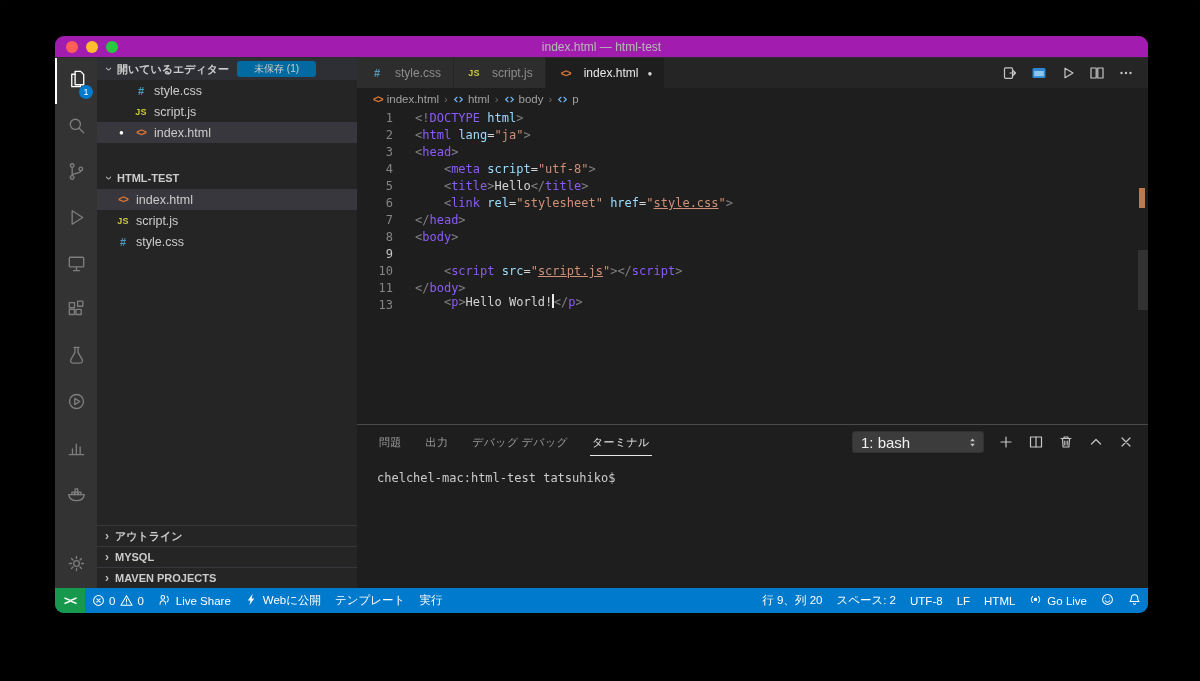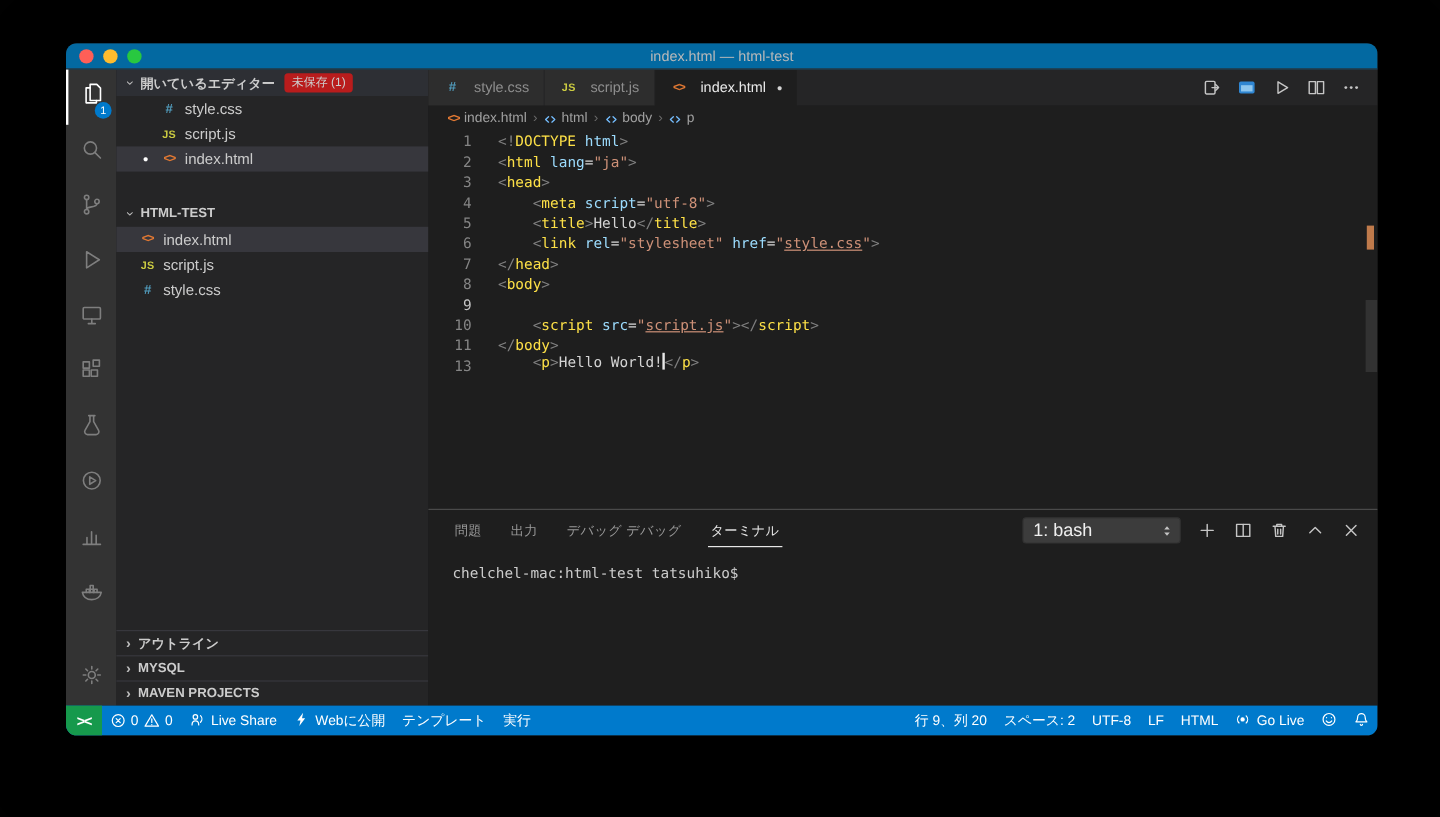--- a/index.html
+++ b/index.html
@@ -4,21 +4,21 @@
 <style>
   * { margin:0; padding:0; box-sizing:border-box; }
   html,body { width:1200px; height:681px; background:#000; overflow:hidden;
               font-family:"Liberation Sans","DejaVu Sans",sans-serif; }
   .screen { position:relative; width:1200px; height:681px; background:#010101; }
   .window { position:absolute; left:55px; top:36px; width:1093px; height:577px;
             border-radius:9px; overflow:hidden; background:#1e1e1e;
             display:flex; flex-direction:column; box-shadow:0 18px 60px rgba(0,0,0,.65); }
 
   
-  .titlebar { height:22px; background:#0369a1; border-bottom:1px solid #2b2b2b;
+  .titlebar { height:22px; background:#a21caf; border-bottom:1px solid #2b2b2b;
               position:relative; display:flex; align-items:center; justify-content:center; flex:none; }
   .title { font-size:12px; color:#b9b9b9; }
   .traffic { position:absolute; left:11px; top:0; height:22px; display:flex; align-items:center; gap:8px; }
   .tl { width:12px; height:12px; border-radius:50%; display:inline-block; }
   .tl.red{background:#ff5f57}.tl.yellow{background:#febc2e}.tl.green{background:#28c840}
 
   .main { flex:1; display:flex; min-height:0; }
 
   
   .activitybar { width:42px; background:#333333; display:flex; flex-direction:column; flex:none; }
@@ -35,22 +35,22 @@
   .sidebar { width:260px; background:#252526; color:#cccccc; display:flex; flex-direction:column;
              flex:none; font-size:12.5px; }
   .sidebar-title { height:34px; line-height:34px; padding-left:20px; font-size:11px; color:#b9b9b9; flex:none; }
   .section-header { height:22px; display:flex; align-items:center; font-size:11px; font-weight:700;
                     color:#cccccc; cursor:pointer; flex:none; }
   .section-header .chev { width:16px; text-align:center; font-weight:400; color:#bdbdbd; }
   .chev { display:inline-block; font-size:12px; line-height:1; }
   .chev.exp { transform:rotate(90deg); }
   .oe-header { background:#2d2f34; padding-left:4px; }
   .folder-header { padding-left:4px;margin-top:24px; }
-  .badge-unsaved { margin-left:8px; background:#b91c1c; color:#cccccc; font-weight:400; font-size:10px;
-                   border-radius:3px; padding:1px 6px; }
+  .badge-unsaved { margin-left:8px; background:#0369a1; color:#cccccc; font-weight:400; font-size:10px;
+                   border-radius:3px; padding:1px 17px; }
   .file-row { height:21px; display:flex; align-items:center; cursor:pointer; }
   .file-row.active-row { background:#37373d; }
   .oe-row { padding-left:22px; }
   .tree-row { padding-left:18px; }
   .mod-dot { width:14px; color:#ffffff; font-size:8px; text-align:left; flex:none; }
   .file-icon { width:16px; flex:none; text-align:center; font-weight:700; margin-right:5px; }
   .fi-css { color:#519aba; font-size:11px; }
   .fi-js  { color:#cbcb41; font-size:9px; letter-spacing:.3px; }
   .fi-html{ color:#e37933; font-size:10px; letter-spacing:-1px; }
   .file-label { color:#cccccc; }
@@ -80,21 +80,21 @@
   .bc-sym svg { width:11px; height:11px; }
 
   
   .code-area { flex:1; position:relative; overflow:hidden; font-family:"DejaVu Sans Mono",monospace;
                font-size:12px; line-height:17px; }
   .line { display:flex; height:17px; }
   .gutter { width:46px; padding-right:10px; text-align:right; color:#858585; flex:none; }
   .code { flex:1; padding-left:12px; white-space:pre; margin-right:14px; }
   .line.current .code { outline:1px solid #3c3c3c; outline-offset:-1px;margin-top:48px; }
   .line.current .gutter { color:#c6c6c6; }
-  .tok-p{color:#808080}.tok-t{color:#fde047}.tok-a{color:#9cdcfe}.tok-s{color:#ce9178}
+  .tok-p{color:#808080}.tok-t{color:#8b5cf6}.tok-a{color:#9cdcfe}.tok-s{color:#ce9178}
   .tok-x{color:#d4d4d4}.tok-o{color:#d4d4d4}
   .tok-l{color:#ce9178;text-decoration:underline}
   .cursor { display:inline-block; width:1.5px; height:14px; background:#e8e8e8; vertical-align:-2px; }
   .ruler-marker { position:absolute; right:3px; top:78px; width:6px; height:20px; background:#bf7a4b; }
   .scroll-thumb { position:absolute; right:0; top:140px; width:10px; height:60px; background:rgba(121,121,121,.22); }
 
   
   .panel { height:164px; border-top:1px solid #4a4a4a; flex:none; display:flex; flex-direction:column; background:#1e1e1e; }
   .panel-header { height:34px; display:flex; align-items:center; padding-left:20px; flex:none; }
   .panel-tabs { display:flex; gap:20px; }

